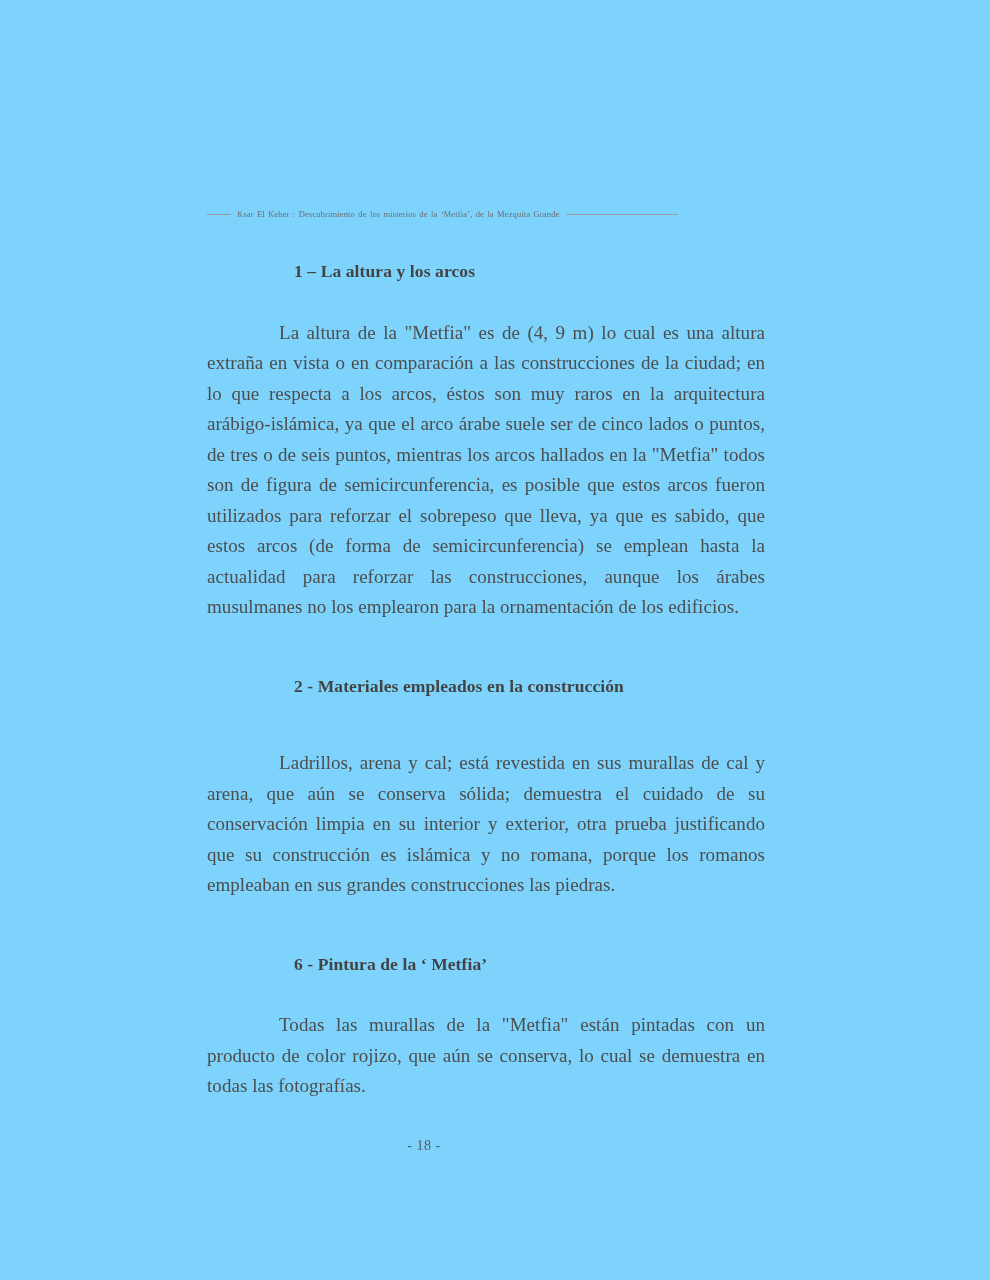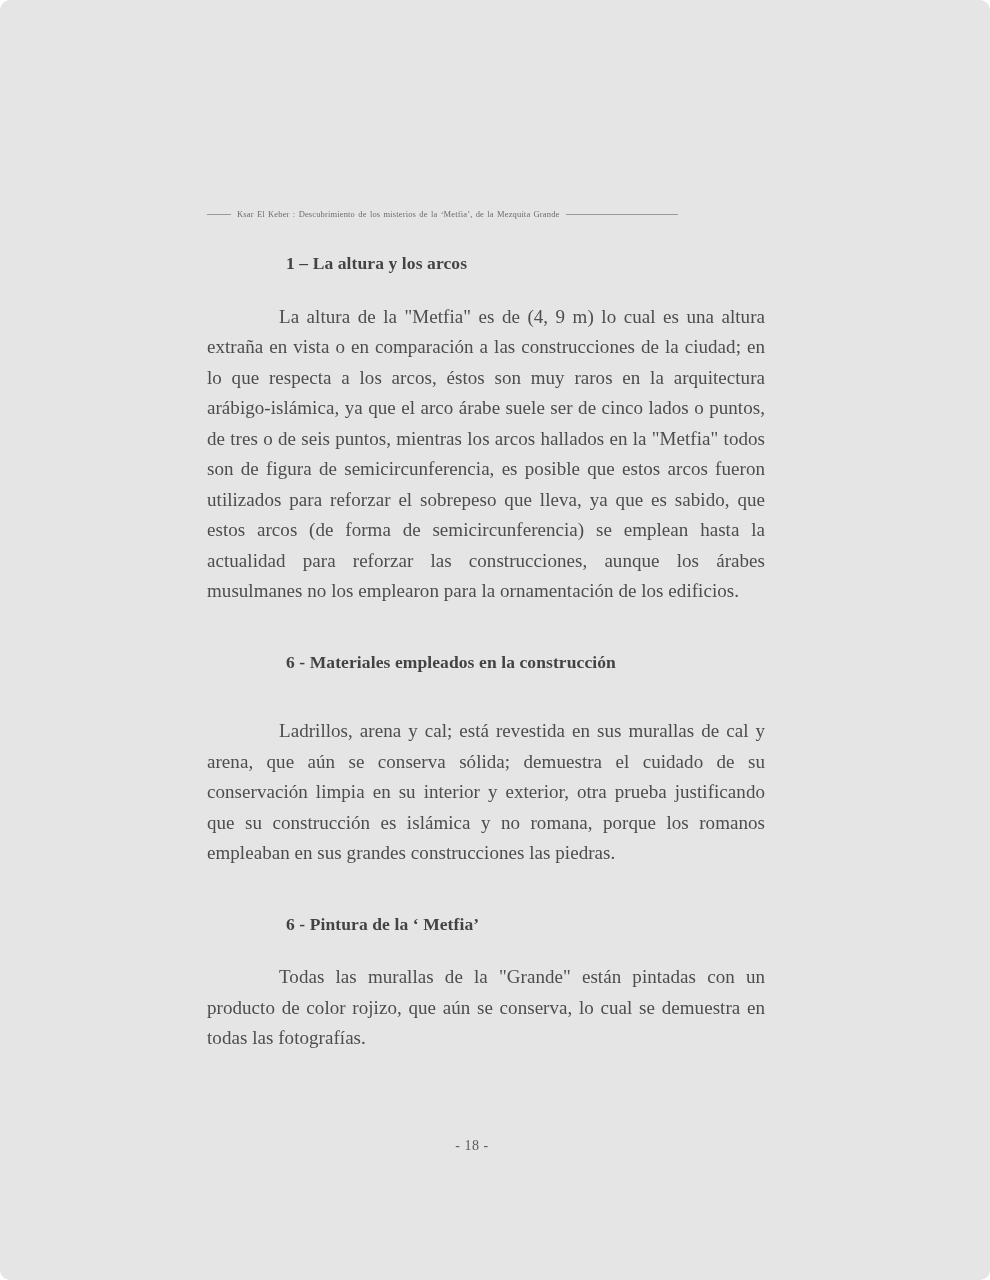--- a/index.html
+++ b/index.html
@@ -5,25 +5,24 @@
 <style>
   html, body {
     margin: 0;
     padding: 0;
     background: #ffffff;
   }
   .page {
     position: relative;
     width: 990px;
     height: 1280px;
-    background: #e5e5e5;
+    background: #7dd3fc;
     overflow: hidden;
     font-family: "Liberation Serif", "DejaVu Serif", serif;
     color: #4a4a4a;
-    border-radius: 10px;
     -webkit-font-smoothing: antialiased;
   }
 
   
   .running-header {
     position: absolute;
     left: 207px;
     top: 206px;
     width: 560px;
     height: 16px;
@@ -49,21 +48,21 @@
 
   
   .content {
     position: absolute;
     left: 207px;
     top: 244px;
     width: 558px;
   }
 
   h2.section-heading {
-    margin: 8px;
+    margin: 16px;
     padding: 0 0 0 71px;
     font-size: 17.5px;
     font-weight: bold;
     line-height: 1.35;
     color: #434343;
     letter-spacing: 0.1px;
   }
 
   p.body-par {
     margin: 0;
@@ -84,21 +83,20 @@
   
   .page-number {
     position: absolute;
     left: 0;
     top: 1138px;
     width: 848px;
     text-align: center;
     font-size: 14px;
     color: #5a5a5a;
     letter-spacing: 0.5px;
-    padding-left: 48px;
   }
 </style>
 </head>
 <body>
 
 <div class="page">
 
   <div class="running-header">
     <span class="rule rule-left"></span>
     <span class="running-header-text">Ksar El Keber : Descubrimiento de los misterios  de  la ‘Metfia’,  de la Mezquita Grande</span>
@@ -106,28 +104,28 @@
   </div>
 
   <div class="content">
 
     <h2 class="section-heading">1 – La altura y los arcos</h2>
     <div class="gap-after-heading"></div>
     <p class="body-par">La altura de la "Metfia" es de (4, 9 m) lo cual es una altura extraña en vista  o en comparación a las construcciones de la ciudad; en lo que respecta a los arcos, éstos son muy raros en la arquitectura arábigo-islámica, ya que el arco árabe suele ser de cinco lados o puntos, de tres o de seis puntos, mientras los arcos hallados en la "Metfia" todos son de figura de semicircunferencia, es posible que estos arcos fueron utilizados para reforzar el sobrepeso que lleva, ya que es sabido, que estos arcos (de forma de semicircunferencia) se emplean hasta la actualidad para reforzar las construcciones, aunque los árabes musulmanes no los emplearon para la ornamentación de los edificios.</p>
 
     <div class="gap-between-sections"></div>
 
-    <h2 class="section-heading">6 - Materiales empleados en la construcción</h2>
+    <h2 class="section-heading">2 - Materiales empleados en la construcción</h2>
     <div class="gap-after-heading"></div>
     <div class="gap-small"></div>
     <p class="body-par">Ladrillos, arena y cal; está revestida en sus murallas de cal y arena, que aún se conserva sólida;  demuestra el cuidado de su conservación limpia en su interior y exterior, otra prueba justificando que su construcción es islámica y no romana, porque los romanos empleaban en sus grandes construcciones las piedras.</p>
 
     <div class="gap-between-sections"></div>
 
     <h2 class="section-heading">6 - Pintura de la ‘ Metfia’</h2>
     <div class="gap-after-heading"></div>
-    <p class="body-par">Todas las murallas de la "Grande" están pintadas con un producto de color rojizo, que aún se conserva, lo cual se demuestra en todas las fotografías.</p>
+    <p class="body-par">Todas las murallas de la "Metfia" están pintadas con un producto de color rojizo, que aún se conserva, lo cual se demuestra en todas las fotografías.</p>
 
   </div>
 
   <div class="page-number">- 18 -</div>
 
 </div>
 
 </body></html>

